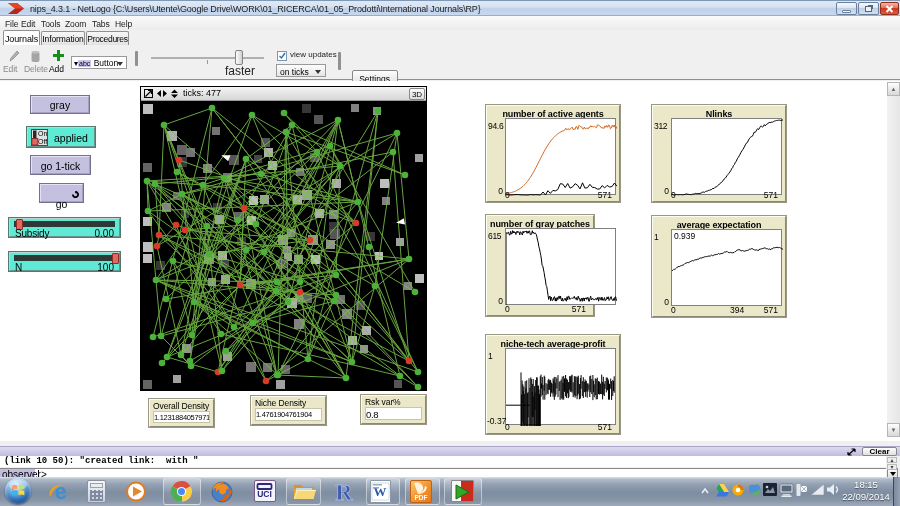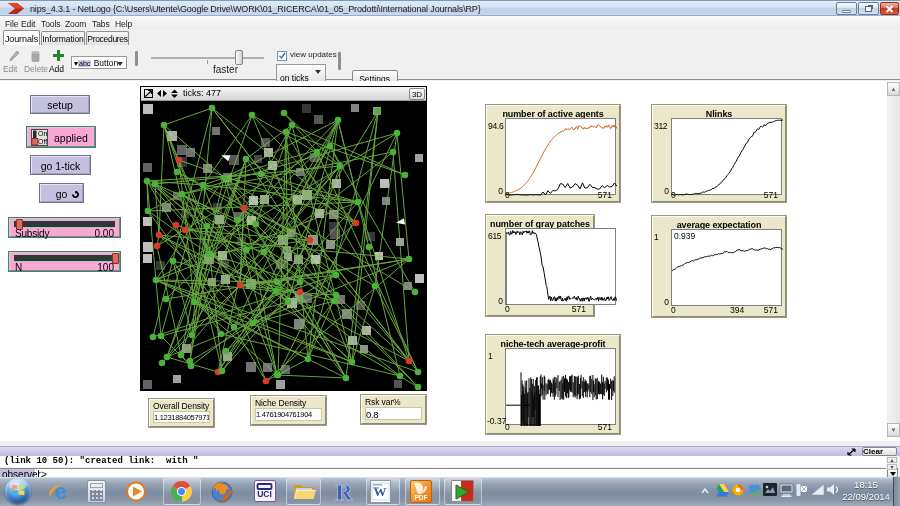--- a/index.html
+++ b/index.html
@@ -17,32 +17,32 @@
 #toolbar {position:absolute;left:0;top:45px;width:900px;height:35px;background:#f0f0f0;border-bottom:1px solid #8e8e8e}
 .tbtxt {position:absolute;font-size:8.5px;color:#8a8a8a;letter-spacing:-0.1px}
 .tbico {position:absolute}
 #btndrop {position:absolute;left:71px;top:11px;width:56px;height:13px;background:#fff;border:1px solid #999;font-size:8.5px;padding:1px 2px;color:#000}
 #btndrop .abc {background:#c8c6ef;font-size:7px;padding:0 1px}
 #btndrop .arr {position:absolute;right:3px;top:5px;width:0;height:0;border-left:3.5px solid transparent;border-right:3.5px solid transparent;border-top:4px solid #333}
 .vsep {position:absolute;width:3px;background:#909090;border-radius:1px}
 #speed {position:absolute;left:151px;top:12px;width:113px;height:2px;background:#b0b0b0}
 #speedh {position:absolute;left:235px;top:5px;width:8px;height:15px;background:linear-gradient(90deg,#fdfdfd,#d0d0d0);border:1px solid #848484;border-radius:2px}
 #speedtick {position:absolute;left:207px;top:15px;width:1px;height:4px;background:#999}
-#faster {position:absolute;left:213px;top:19px;font-size:10px;color:#222}
+#faster {position:absolute;left:225px;top:19px;font-size:12px;color:#222}
 #vucheck {position:absolute;left:277px;top:6px;width:10px;height:10px;background:#fff;border:1px solid #7a97b5;overflow:hidden}
 #vulab {position:absolute;left:290px;top:5px;font-size:8px;color:#222}
-#onticks {position:absolute;left:276px;top:19px;width:50px;height:13px;background:linear-gradient(#fdfdfd,#e6e6e6);border:1px solid #999;font-size:8.5px;padding:8px 3px;color:#000}
+#onticks {position:absolute;left:276px;top:19px;width:50px;height:13px;background:linear-gradient(#fdfdfd,#e6e6e6);border:1px solid #999;font-size:8.5px;padding:2px 3px;color:#000}
 #onticks .arr {position:absolute;right:4px;top:5px;width:0;height:0;border-left:3.5px solid transparent;border-right:3.5px solid transparent;border-top:4px solid #333}
 #settings {position:absolute;left:352px;top:25px;width:46px;height:15px;background:linear-gradient(#fdfdfd,#e2e2e2);border:1px solid #888;border-radius:2px;font-size:8.5px;text-align:right;padding-top:3px;color:#000}
 #iface {position:absolute;left:0;top:81px;width:900px;height:360px;background:#fff}
 #vscroll {position:absolute;left:887px;top:82px;width:13px;height:355px;background:linear-gradient(90deg,#f2f2f2,#e6e6e6)}
 #vscroll .up,#vscroll .dn {position:absolute;left:0;width:13px;height:14px;background:linear-gradient(#fefefe,#d8d8d8);border:1px solid #b5b5b5;color:#666;font-size:6px;text-align:center;line-height:12px}
 #vscroll .up {top:0} #vscroll .dn {bottom:0}
 .nlbtn {position:absolute;background:#c3c0e0;border:1px solid #a3a0c4;border-top-color:#e4e2f4;border-left-color:#e4e2f4;box-shadow:0 0 0 1px #73718c;font-size:10.5px;color:#000;text-align:center}
-.slider {position:absolute;background:#f9a8d4;border:1px solid #68948d;border-top-color:#bcd8d2;border-left-color:#bcd8d2;box-shadow:0 0 0 1px #56796f;font-size:10px;color:#000}
+.slider {position:absolute;background:#5eead4;border:1px solid #68948d;border-top-color:#bcd8d2;border-left-color:#bcd8d2;box-shadow:0 0 0 1px #56796f;font-size:10px;color:#000}
 .strack {position:absolute;left:4px;right:4px;top:2px;height:7px;background:#2e3834;border-bottom:1px solid #a5c8c1}
 .shandle {position:absolute;top:0px;width:7px;height:11px;background:#e0685f;border:1px solid #8c2e28;border-radius:1px}
 .slab {position:absolute;left:5px;top:9px;letter-spacing:-0.2px}
 .sval {position:absolute;right:5px;top:9px}
 .mon {position:absolute;background:#ebe8c9;border:1px solid #fdfdef;border-right-color:#8a8876;border-bottom-color:#8a8876;box-shadow:0 0 0 1px #9a9884;font-size:8.5px;color:#000}
 .mlab {position:absolute;left:3px;top:1px;letter-spacing:-0.1px;white-space:nowrap}
 .mval {position:absolute;left:3px;top:11px;right:3px;bottom:3px;background:#fff;border:1px solid #c8c5a8;font-size:7.5px;padding:1px 0px;white-space:nowrap;overflow:hidden;letter-spacing:-0.3px}
 .plot {position:absolute;background:#ebe8c9;border:1px solid #fdfdef;border-right-color:#8a8876;border-bottom-color:#8a8876;box-shadow:0 0 0 1px #9a9884;color:#000}
 .ptitle {position:absolute;left:0;right:0;top:3px;text-align:center;font-size:9px;font-weight:bold;letter-spacing:-0.1px}
 .parea {position:absolute;left:18px;top:12px;width:111px;height:77px;background:#fff;border:1px solid #808080}
@@ -55,21 +55,21 @@
 #view {position:absolute;left:140px;top:86px;width:287px;height:305px;border:1px solid #000;background:#000}
 #viewhdr {position:absolute;left:0;top:0;right:0;height:14px;background:linear-gradient(#f4f4f4,#d6d6d6);border-bottom:1px solid #999;font-size:9px;color:#000}
 #ticks {position:absolute;left:42px;top:1px}
 #b3d {position:absolute;right:1px;top:1px;width:16px;height:12px;background:linear-gradient(#fcfcfc,#ddd);border:1px solid #888;border-radius:2px;font-size:8px;text-align:center;line-height:11px}
 #worldbox {position:absolute;left:0px;top:15px}
 #cc {position:absolute;left:0;top:441px;width:900px;height:36px;background:#f0f0f0}
 #cchdr {position:absolute;left:0;top:5px;width:900px;height:10px;background:linear-gradient(#dddbf1,#bebbdf);border-top:1px solid #a9a6c9;font-size:9px;font-weight:bold;padding:8px 0 0 3px;color:#000}
 #ccout {position:absolute;left:0;top:15px;width:886px;height:11px;background:#fff;font-family:"Liberation Mono",monospace;font-size:9px;font-weight:bold;color:#000;padding-left:4px;white-space:pre}
 #ccobs {position:absolute;left:0;top:27px;width:886px;height:10px;background:#fff;border-top:1px solid #888;border-bottom:1px solid #bbb;font-size:8.5px}
 #ccobs .lab {position:absolute;left:0;top:0;bottom:0;width:35px;background:#c0bddd;padding:0 0 0 2px;color:#000;font-size:10px}
-#ccclear {position:absolute;right:3px;top:0px;width:35px;height:9px;background:linear-gradient(#fdfdfd,#e0e0e0);border:1px solid #888;border-radius:2px;font-size:8px;font-weight:bold;line-height:8px}
+#ccclear {position:absolute;right:3px;top:0px;width:35px;height:9px;background:linear-gradient(#fdfdfd,#e0e0e0);border:1px solid #888;border-radius:2px;font-size:8px;font-weight:bold;text-align:center;line-height:8px}
 #ccsb {position:absolute;right:3px;top:16px;width:10px;height:20px;font-size:6px;color:#444}
 #taskbar {position:absolute;left:0;top:477px;width:900px;height:29px;background:linear-gradient(#e2e7ee 0%,#b2bcca 7%,#94a1b3 25%,#8492a6 45%,#7e8da1 55%,#8896a9 80%,#9fabbb 100%)}
 .tbtn {position:absolute;top:1px;height:27px;border:1px solid rgba(255,255,255,0.45);border-radius:3px;background:linear-gradient(rgba(255,255,255,0.30),rgba(255,255,255,0.10) 50%,rgba(0,0,0,0.08))}
 .tkico {position:absolute;top:3px}
 #clock {position:absolute;left:838px;top:2px;width:56px;text-align:center;color:#fff;font-size:9.5px;line-height:12px;text-shadow:0 1px 1px rgba(0,0,0,0.5)}
 #showdesk {position:absolute;left:893px;top:0;width:7px;height:29px;border-left:1px solid #3a475c;background:linear-gradient(90deg,#7c8a9f,#94a1b4)}
 .trayico {position:absolute;top:6px}
 </style></head><body>
 <div id="app">
 <div id="title">
@@ -129,33 +129,33 @@
 <div id="vulab">view updates</div>
 <div id="onticks">on ticks<div class="arr"></div></div>
 <div class="vsep" style="left:338px;top:7px;height:18px"></div>
 <div id="settings">Settings...</div>
 </div>
 <div id="iface"></div>
 <div id="vscroll">
       <div class="up">▲</div>
       <div class="dn">▼</div>
     </div>
-<div class="nlbtn" style="left:31px;top:96px;width:58px;height:17px;padding-top:2px">setup</div>
+<div class="nlbtn" style="left:31px;top:96px;width:58px;height:17px;padding-top:2px">gray</div>
 <div class="slider" style="left:27px;top:127px;width:68px;height:20px;font-size:10.5px">
  <svg style="position:absolute;left:3px;top:1px" width="17" height="17">
 <rect x="0.5" y="0.5" width="16" height="16" fill="#e2e2e2" stroke="#4a4a4a"></rect>
 <rect x="2" y="1.5" width="3.5" height="13.5" fill="#2a2a2a"></rect>
 <text x="7" y="7" font-size="7" fill="#000" font-family="Liberation Sans">On</text>
 <text x="7" y="15" font-size="7" fill="#000" font-family="Liberation Sans">Off</text>
 <rect x="0.8" y="9.5" width="6" height="6.5" fill="#e0685f" stroke="#8c2e28" stroke-width="1"></rect>
 </svg>
  <div style="position:absolute;left:26px;top:4px">applied</div>
 </div>
 <div class="nlbtn" style="left:31px;top:156px;width:59px;height:18px;padding-top:3px">go 1-tick</div>
-<div class="nlbtn" style="left:40px;top:184px;width:43px;height:18px;padding-top:3px">go
+<div class="nlbtn" style="left:40px;top:184px;width:43px;height:18px;padding-top:13px">go
 <svg style="position:absolute;right:3px;bottom:3px" width="7" height="7">
         <path d="M3.5,1 A2.6,2.6 0 1 1 0.9,3.5" stroke="#000" stroke-width="1.8" fill="none"></path>
         <path d="M3.2,0 L5.8,0.9 L3.2,2.4 Z" fill="#000"></path>
       </svg></div>
 <div class="slider" style="left:9px;top:218px;width:111px;height:19px">
 <div class="strack"></div>
       <div class="shandle" style="left:6px"></div>
 <div class="slab">Subsidy</div>
       <div class="sval">0.00</div>
     </div>

